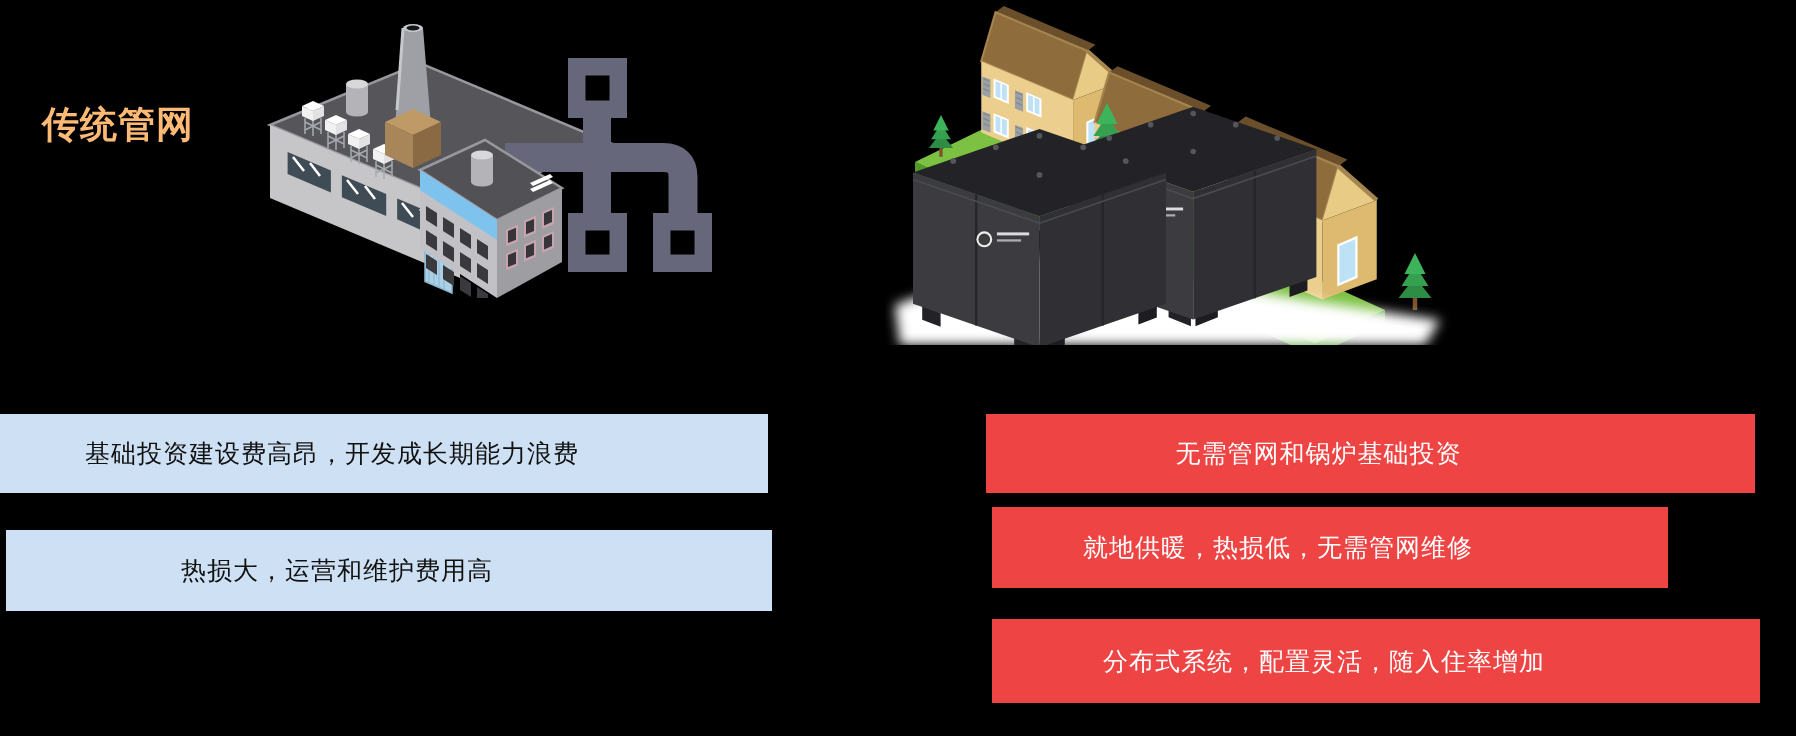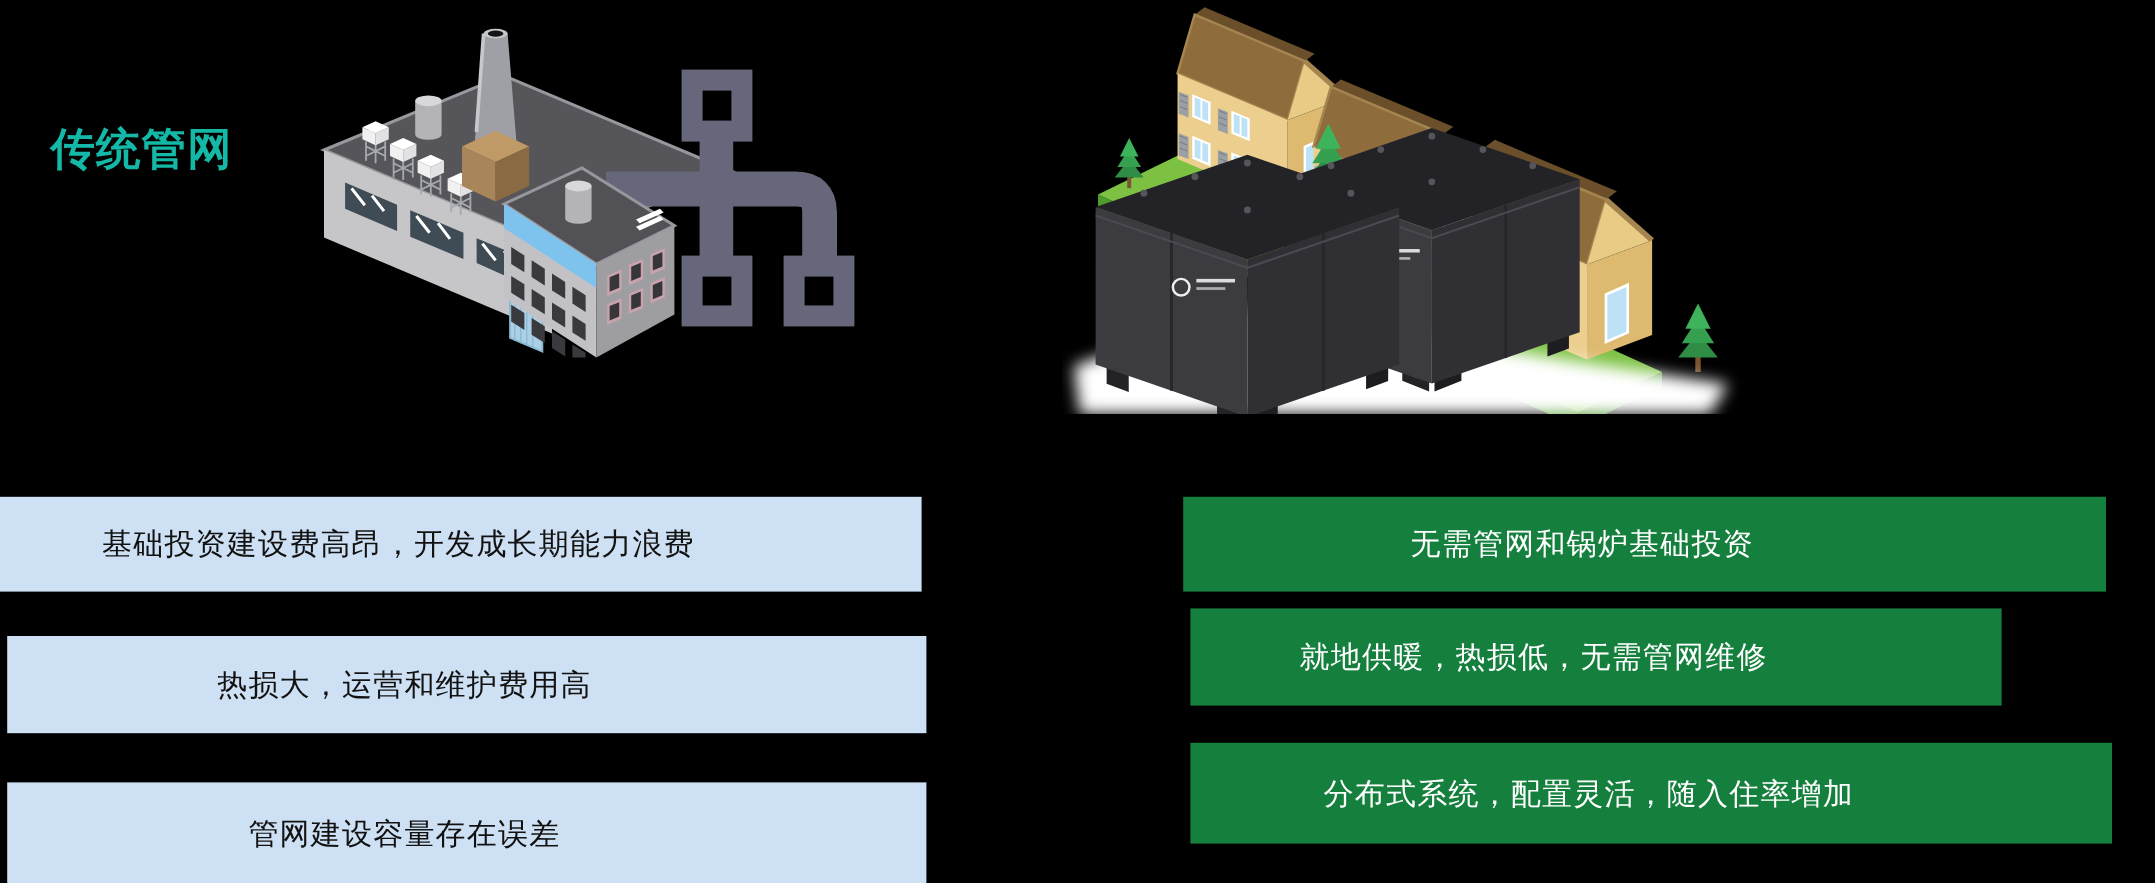--- a/index.html
+++ b/index.html
@@ -6,42 +6,42 @@
   body{
     width:1796px;height:736px;
     background:#000;
     position:relative;
     overflow:hidden;
     font-family:"DejaVu Sans",sans-serif;
   }
   .stage{position:absolute;inset:0;}
   .side-title{
     position:absolute;
-    color:#14b8a6;
+    color:#fdba74;
     font-size:37px;
     font-weight:bold;
     line-height:49px;
     letter-spacing:1px;
     white-space:nowrap;
   }
   .side-title.left{left:42px;top:100px;}
   .side-title.right{left:1515px;top:110px;}
   .point-box{
     position:absolute;
     display:flex;align-items:center;justify-content:center;
   }
   .point-box span{
     font-size:25px;
     letter-spacing:1px;
     transform:translateX(-52px);
     white-space:nowrap;
   }
   .point-box.lite{background:#CEE0F3;}
   .point-box.lite span{color:#111;}
-  .point-box.dark{background:#15803d;}
+  .point-box.dark{background:#ef4444;}
   .point-box.dark span{color:#fff;}
   svg{position:absolute;display:block;}
   #factory-svg{left:220px;top:0;}
   #houses-svg{left:885px;top:0;}
 </style>
 </head>
 <body>
 
 <div class="stage">
 
@@ -159,23 +159,20 @@
           <polygon points="324,237.4 332,234.1 332,246.1 324,249.4" fill="#36363A"></polygon>
       </g>
     </g>
   </svg>
 
   <div class="point-box lite" style="left:0;top:414px;width:768px;height:79px">
     <span>基础投资建设费高昂，开发成长期能力浪费</span>
   </div>
   <div class="point-box lite" style="left:6px;top:530px;width:766px;height:81px">
     <span>热损大，运营和维护费用高</span>
-  </div>
-  <div class="point-box lite" style="left:6px;top:652px;width:766px;height:84px">
-    <span>管网建设容量存在误差</span>
   </div>
 
 
   <svg id="houses-svg" width="610" height="345" viewBox="0 0 610 345">
     <defs>
       <filter id="soft" x="-30%" y="-30%" width="160%" height="160%">
           <feGaussianBlur stdDeviation="6"></feGaussianBlur>
         </filter>
       <g id="hwin">
         <polygon points="-11,-2 -3,1 -3,19 -11,16" fill="#9AA0A4"></polygon>

